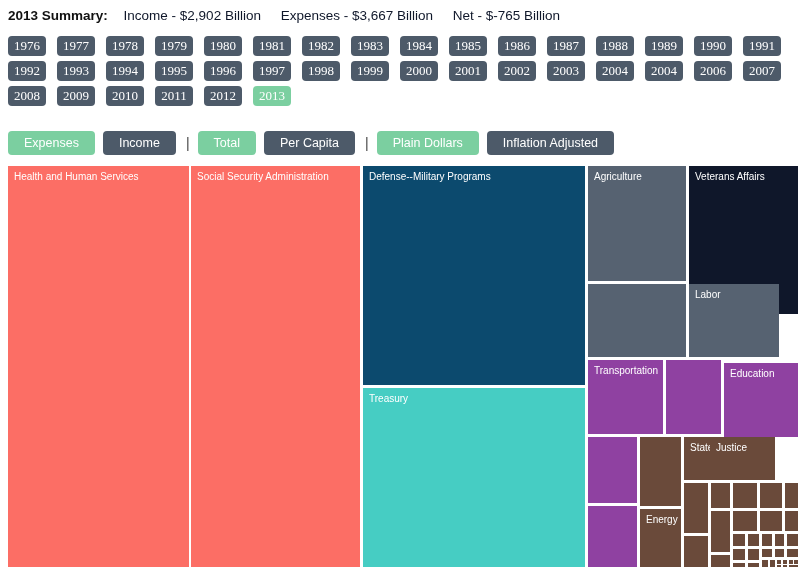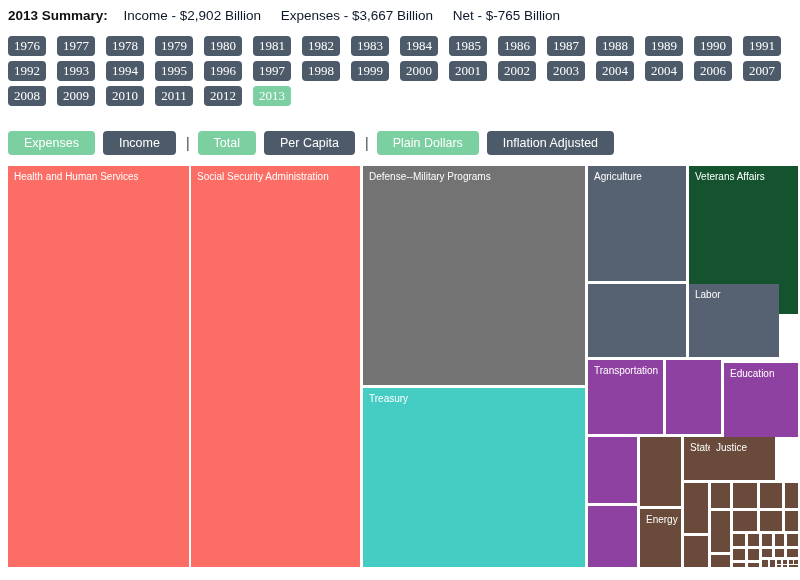--- a/index.html
+++ b/index.html
@@ -89,30 +89,30 @@
     <div class="filter-btn">Inflation Adjusted</div>
   </div>
 
 <div id="treemap">
     <div class="cell" style="left: 0px; top: 0px; width: 181px; height: 401px; background: rgb(252, 110, 101);">
       <span>Health and Human Services</span>
     </div>
     <div class="cell" style="left: 183px; top: 0px; width: 169px; height: 401px; background: rgb(252, 110, 101);">
       <span>Social Security Administration</span>
     </div>
-    <div class="cell" style="left: 355px; top: 0px; width: 222px; height: 219px; background: #737373;">
+    <div class="cell" style="left: 355px; top: 0px; width: 222px; height: 219px; background: #0c4a6e;">
       <span>Defense--Military Programs</span>
     </div>
     <div class="cell" style="left: 355px; top: 222px; width: 222px; height: 179px; background: rgb(70, 205, 195);">
       <span>Treasury</span>
     </div>
     <div class="cell" style="left: 580px; top: 0px; width: 98px; height: 115px; background: rgb(86, 98, 113);">
       <span>Agriculture</span>
     </div>
-    <div class="cell" style="left: 681px; top: 0px; width: 109px; height: 148px; background: #14532d;">
+    <div class="cell" style="left: 681px; top: 0px; width: 109px; height: 148px; background: #0f172a;">
       <span>Veterans Affairs</span>
     </div>
     <div class="cell" style="left: 580px; top: 118px; width: 98px; height: 73px; background: rgb(86, 98, 113);"></div>
     <div class="cell" style="left: 681px; top: 118px; width: 90px; height: 73px; background: rgb(86, 98, 113);">
       <span>Labor</span>
     </div>
     <div class="cell" style="left: 580px; top: 194px; width: 75px; height: 74px; background: rgb(143, 65, 161);">
       <span>Transportation</span>
     </div>
     <div class="cell" style="left: 658px; top: 194px; width: 55px; height: 74px; background: rgb(143, 65, 161);"></div>

